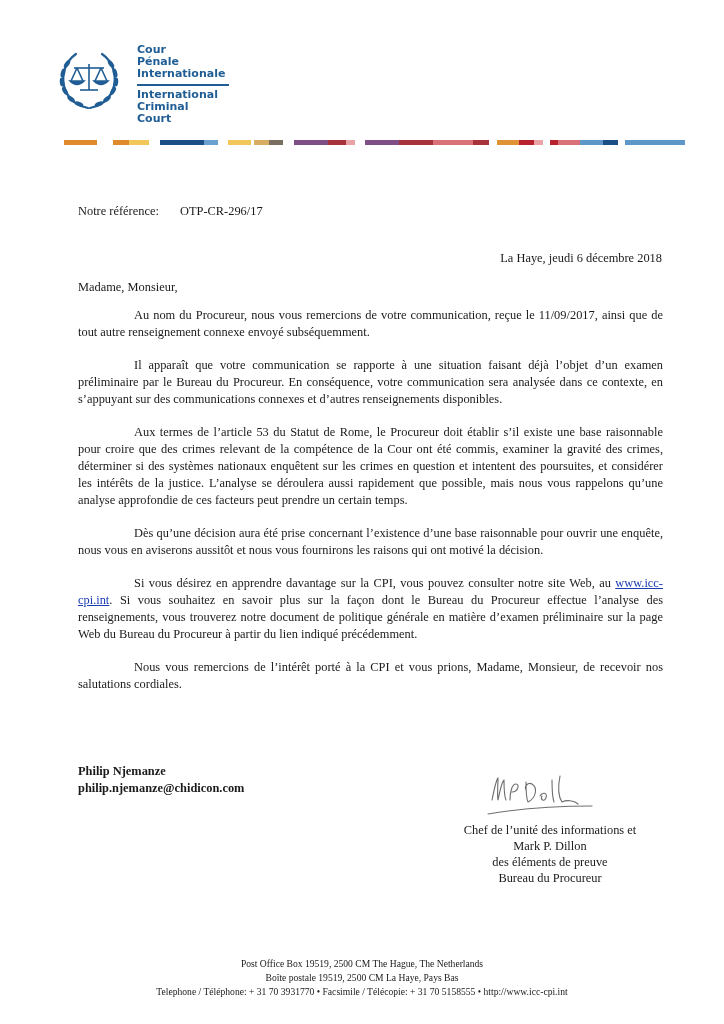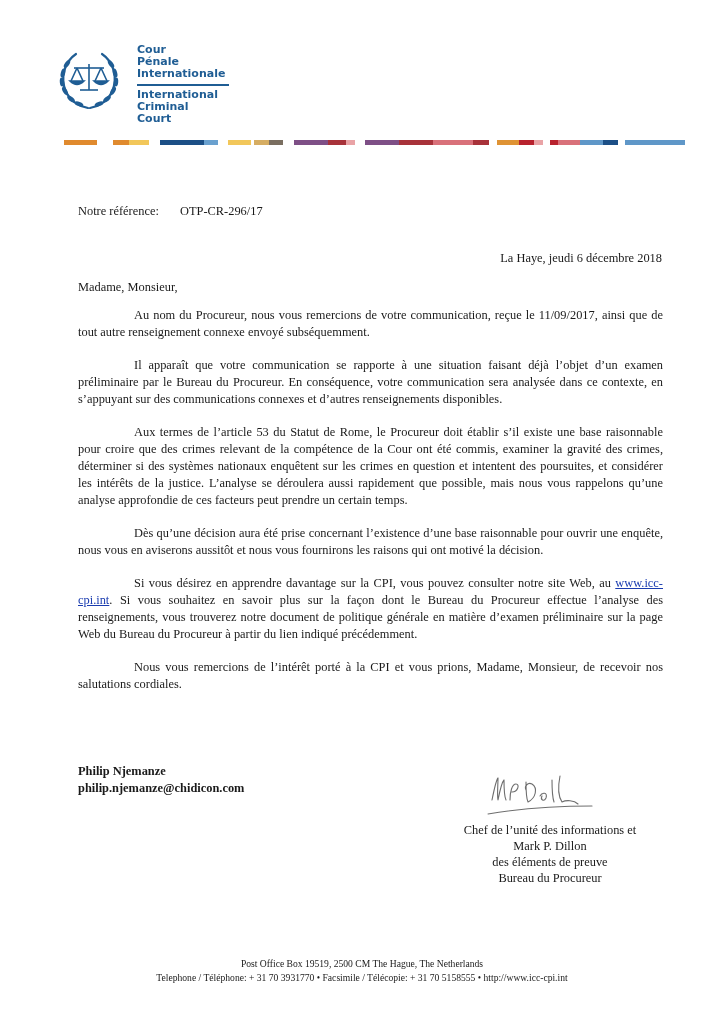--- a/index.html
+++ b/index.html
@@ -177,15 +177,16 @@
 
   <div class="signer">
     <div>Chef de l’unité des informations et</div>
     <div>Mark P. Dillon</div>
     <div>des éléments de preuve</div>
     <div>Bureau du Procureur</div>
   </div>
 
   <div class="footer">
     <div>Post Office Box 19519, 2500 CM The Hague, The Netherlands</div>
+    <div>Boîte postale 19519, 2500 CM La Haye, Pays Bas</div>
     <div>Telephone / Téléphone: + 31 70 3931770 • Facsimile / Télécopie: + 31 70 5158555 • http://www.icc-cpi.int</div>
   </div>
 </div>
 
 </body></html>

